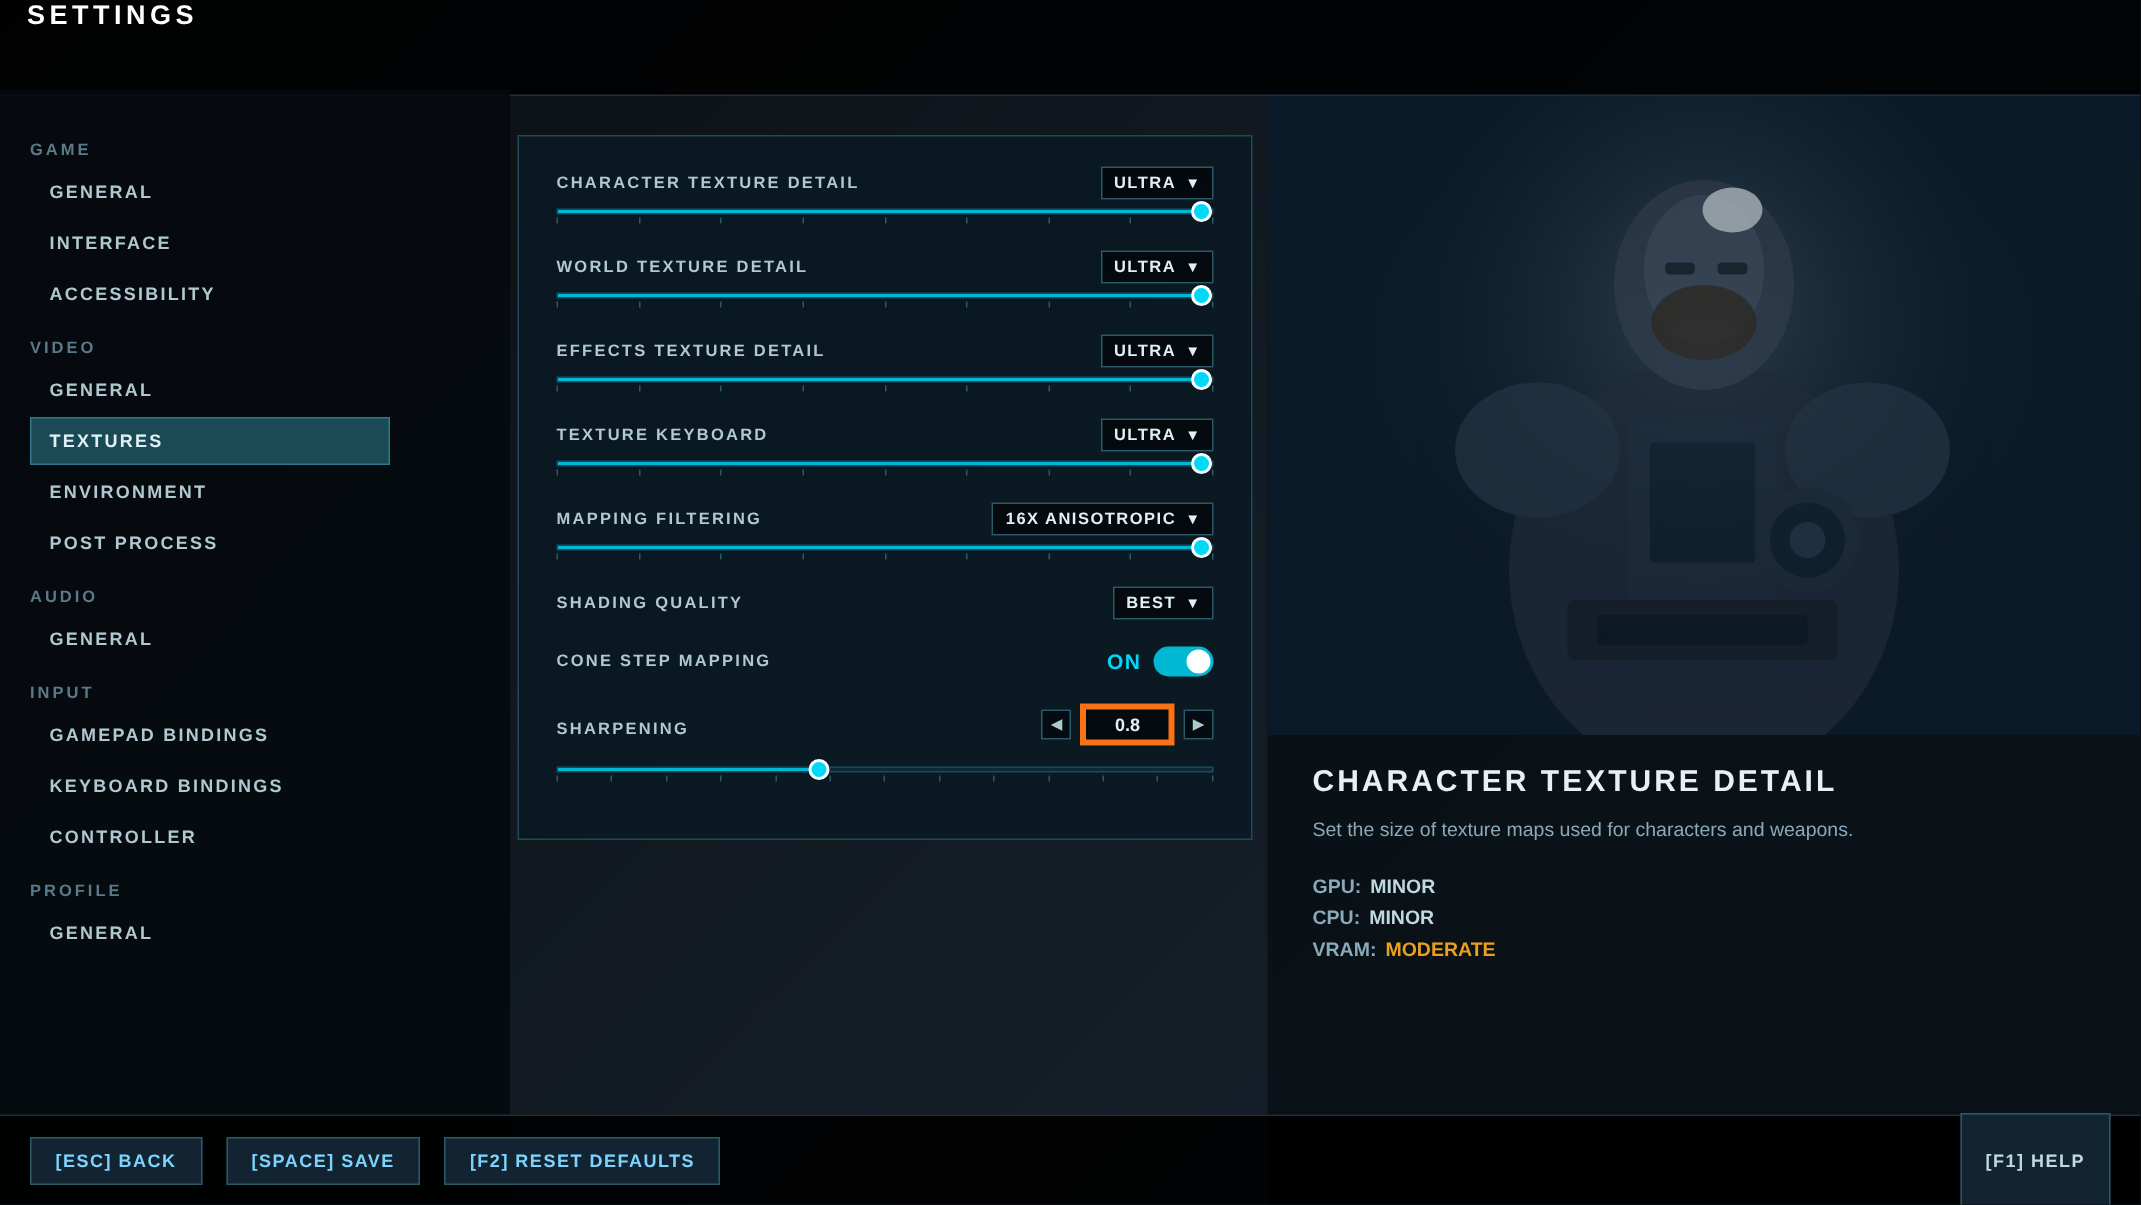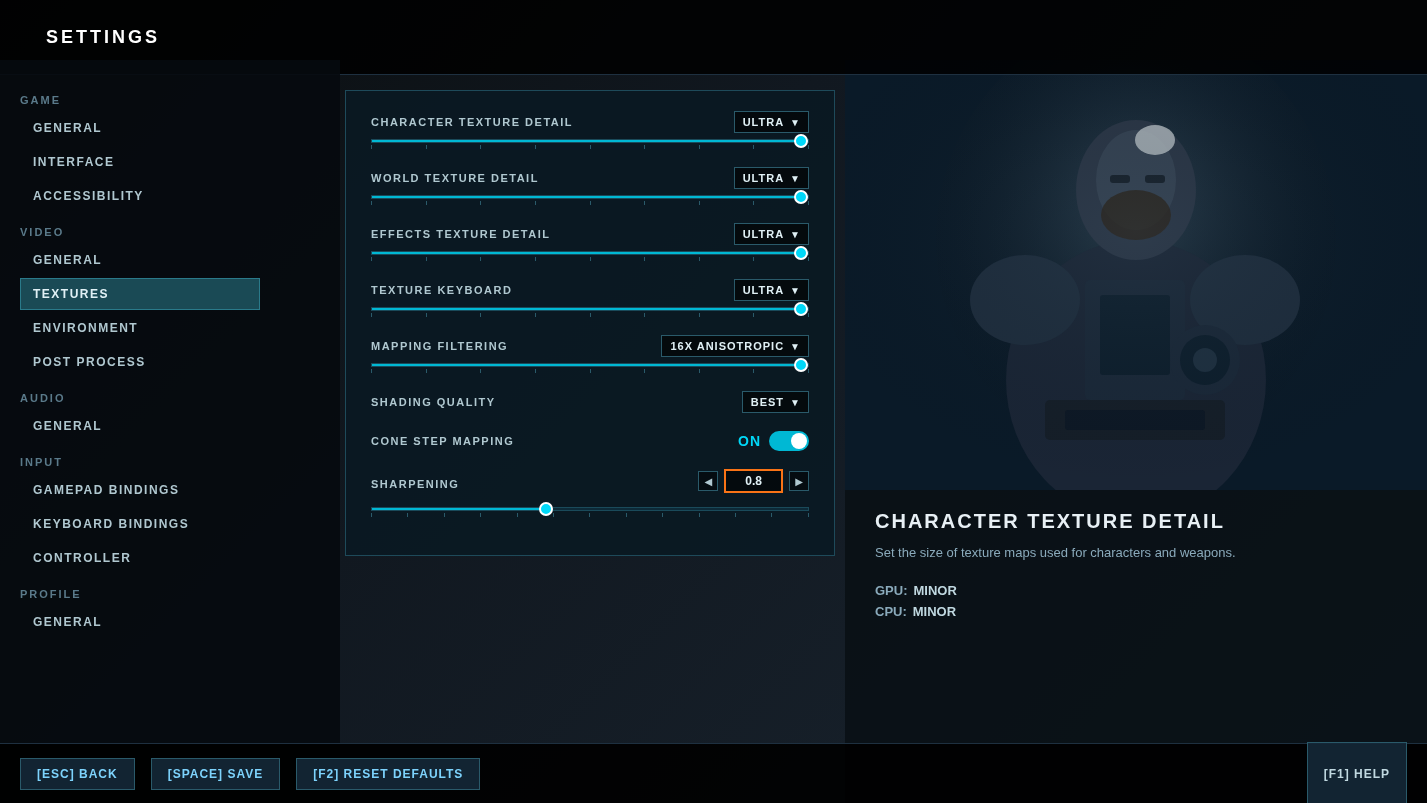--- a/index.html
+++ b/index.html
@@ -18,26 +18,26 @@
       inset: 0;
       background: linear-gradient(135deg, #0a0d0e 0%, #111820 40%, #1a2530 100%);
     }
 
     
     .header {
       position: absolute;
       top: 0;
       left: 0;
       right: 0;
-      height: 75px;
+      height: 64px;
       background: rgba(0,0,0,0.85);
       border-bottom: 1px solid #1e3040;
       display: flex;
-      align-items: center;
-      padding: 0 46px;
+      align-items: flex-start;
+      padding: 0 18px;
       z-index: 10;
     }
 
     .header-title {
       color: #ffffff;
       font-size: 18px;
       font-weight: bold;
       letter-spacing: 3px;
     }
 
@@ -235,21 +235,21 @@
       color: #b0c8d0;
       display: flex;
       align-items: center;
       justify-content: center;
       font-size: 10px;
       cursor: pointer;
     }
 
     .sharpening-value {
       background: rgba(0,0,0,0.6);
-      border: 2px solid #f97316;
+      border: 4px solid #f97316;
       color: #e0f0f5;
       font-size: 12px;
       font-weight: bold;
       padding: 3px 19px;
       min-width: 50px;
       text-align: center;
     }
 
     
     .info-panel {
@@ -637,20 +637,24 @@
     <div class="info-description">Set the size of texture maps used for characters and weapons.</div>
     <div class="perf-stats">
       <div class="perf-stat-row">
         <span class="perf-stat-label">GPU:</span>
         <span class="perf-stat-value">MINOR</span>
       </div>
       <div class="perf-stat-row">
         <span class="perf-stat-label">CPU:</span>
         <span class="perf-stat-value">MINOR</span>
       </div>
+      <div class="perf-stat-row">
+        <span class="perf-stat-label">VRAM:</span>
+        <span class="perf-stat-value moderate">MODERATE</span>
+      </div>
     </div>
   </div>
 </div>
 
 <div class="bottom-bar">
   <button class="bottom-btn">[ESC] BACK</button>
   <button class="bottom-btn">[SPACE] SAVE</button>
   <button class="bottom-btn">[F2] RESET DEFAULTS</button>
   <button class="bottom-right-btn">[F1] HELP</button>
 </div>

